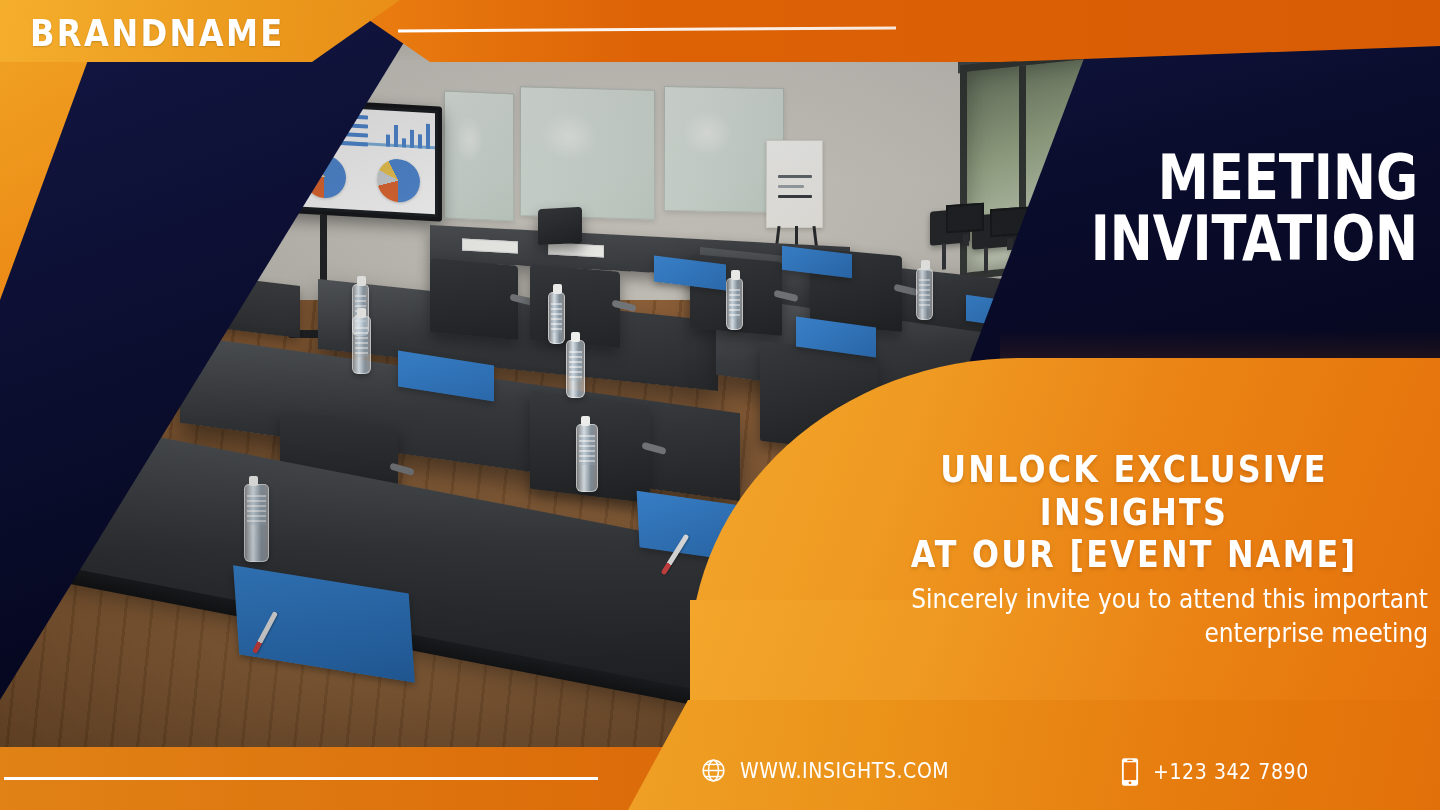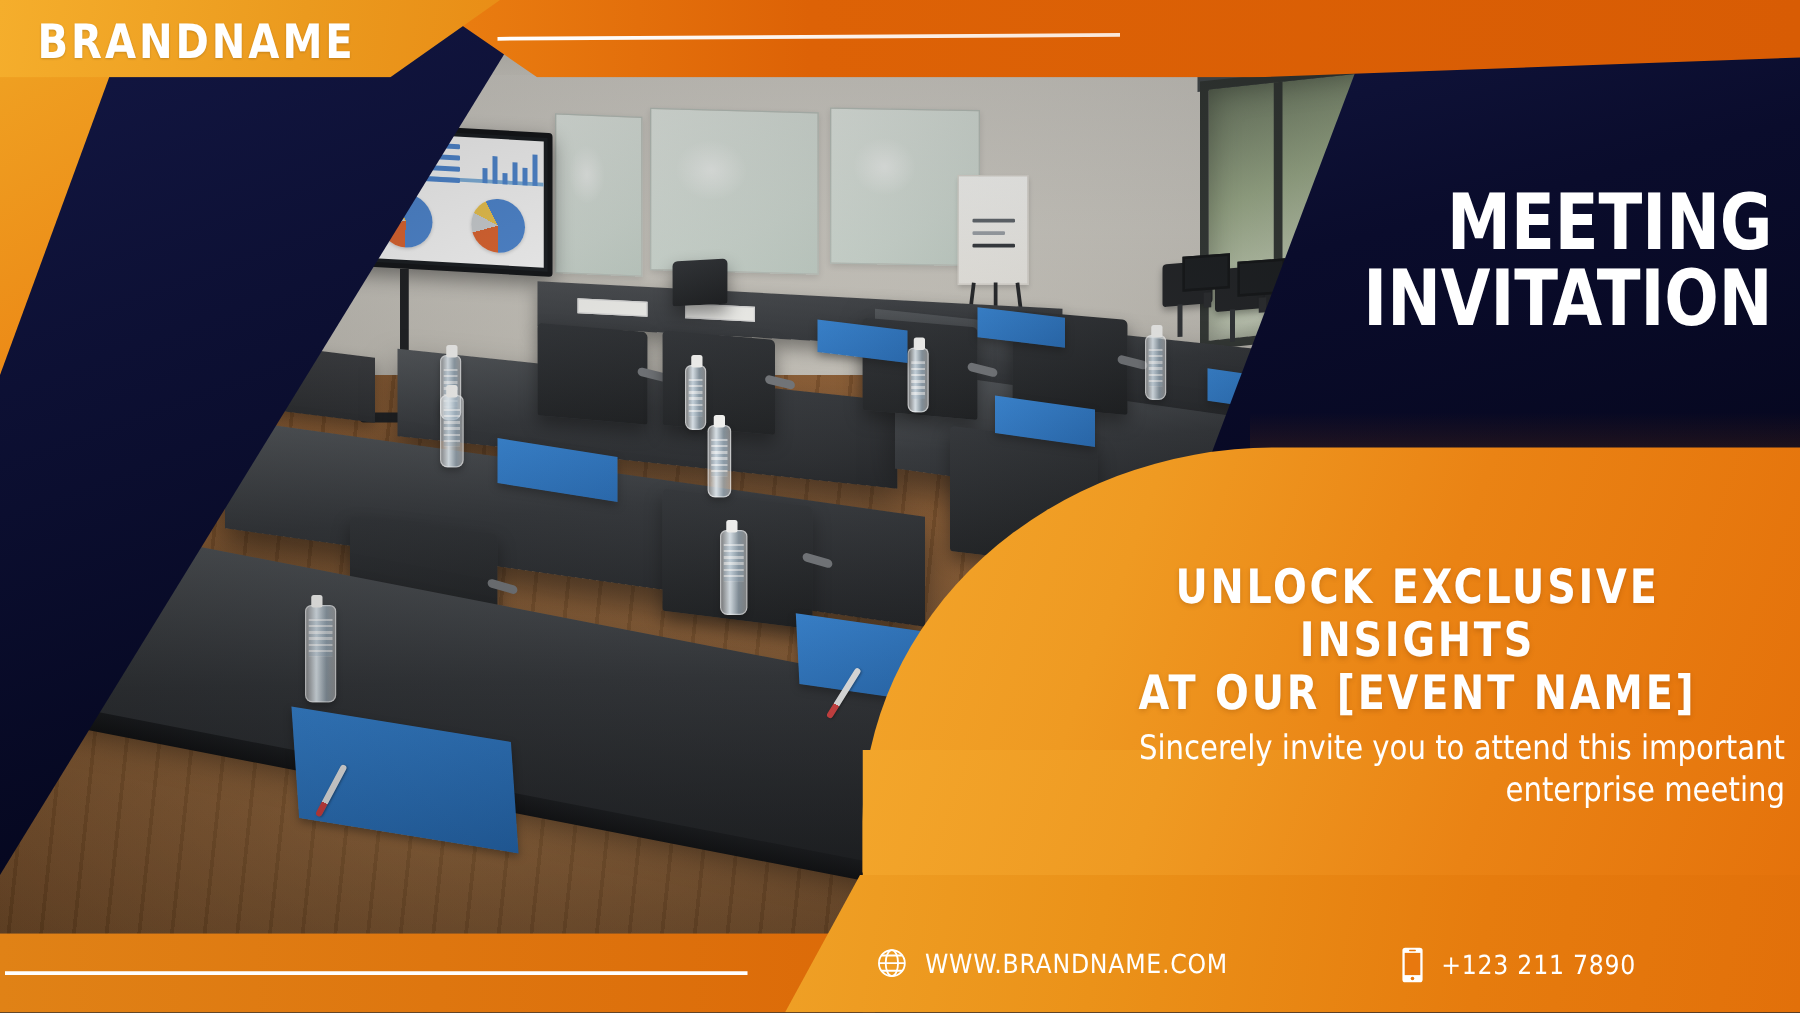--- a/index.html
+++ b/index.html
@@ -445,28 +445,28 @@
   <div class="contact web">
     <span>
       <svg width="27" height="27" viewBox="0 0 24 24" fill="none" stroke="#fff" stroke-width="1.3">
         <circle cx="12" cy="12" r="9.2"></circle>
         <ellipse cx="12" cy="12" rx="4.4" ry="9.2"></ellipse>
         <line x1="2.8" y1="12" x2="21.2" y2="12"></line>
         <line x1="4.4" y1="6.6" x2="19.6" y2="6.6"></line>
         <line x1="4.4" y1="17.4" x2="19.6" y2="17.4"></line>
       </svg>
     </span>
-    <span>WWW.BRANDNAME.COM</span>
+    <span>WWW.INSIGHTS.COM</span>
   </div>
 
   <div class="contact tel">
     <span>
       <svg width="20" height="30" viewBox="0 0 16 26" fill="none">
         <rect x="1" y="1" width="14" height="24" rx="2" fill="#fff"></rect>
         <rect x="2.6" y="4.6" width="10.8" height="15.4" fill="#e8780e"></rect>
         <rect x="5.6" y="2.4" width="4.8" height="1.1" rx="0.5" fill="#e8780e"></rect>
         <circle cx="8" cy="22.4" r="1.25" fill="#e8780e"></circle>
       </svg>
     </span>
-    <span>+123 211 7890</span>
+    <span>+123 342 7890</span>
   </div>
 
 </div>
 
 </body></html>

